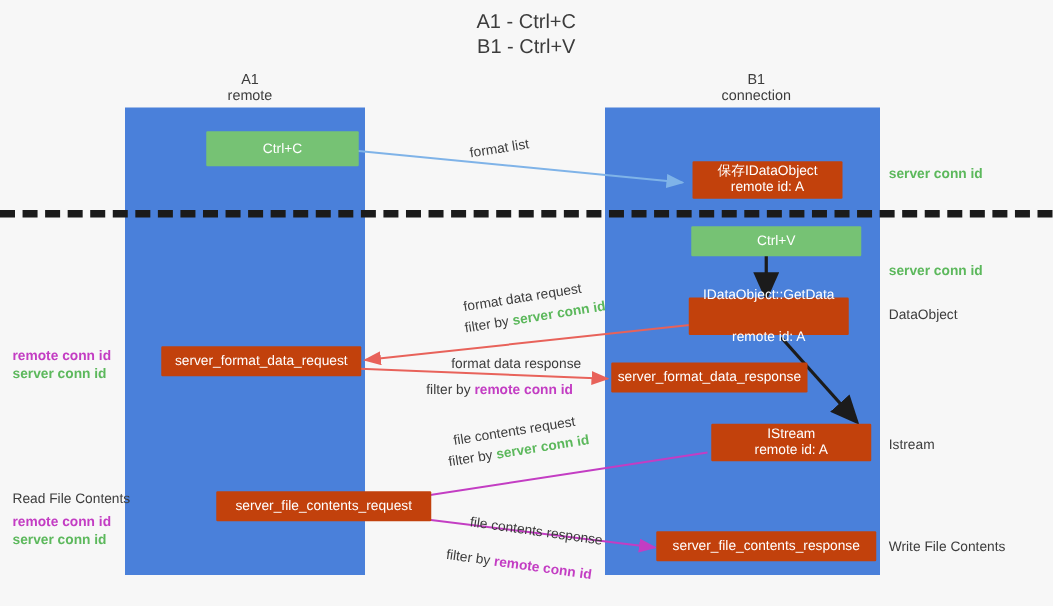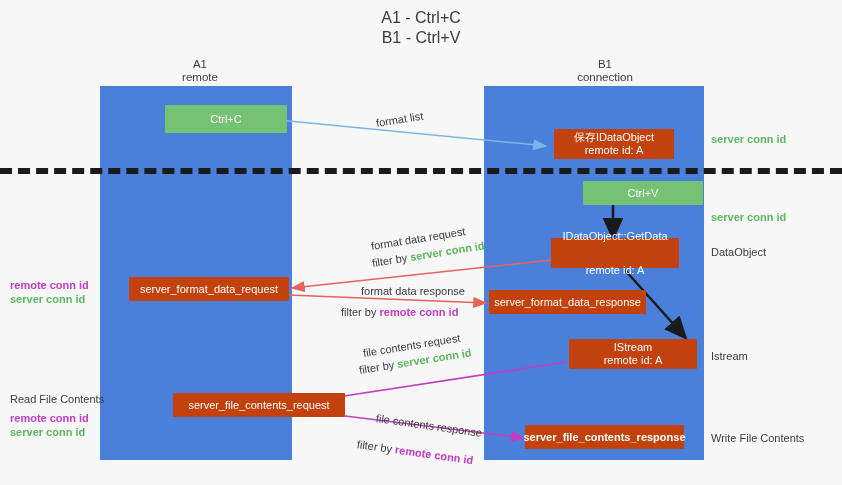--- a/index.html
+++ b/index.html
@@ -158,21 +158,21 @@
 
   <div class="node green" style="left:134px; top:105px; width:122px; height:28px;margin-left:31px;">
     <span>Ctrl+C</span>
   </div>
 
   <div class="node orange" style="left:554px; top:129px; width:120px; height:30px;">
     <span>保存IDataObject</span>
     <span class="l2">remote id: A</span>
   </div>
 
-  <div class="node green" style="left:583px; top:181px; width:120px; height:24px;">
+  <div class="node green" style="left:553px; top:181px; width:136px; height:24px;">
     <span>Ctrl+V</span>
   </div>
 
   <div class="node orange" style="left:551px; top:238px; width:128px; height:30px;gap:21px;">
     <span>IDataObject::GetData</span>
     <span class="l2">remote id: A</span>
   </div>
 
   <div class="node orange" style="left:129px; top:277px; width:160px; height:24px;">
     <span>server_format_data_request</span>
@@ -184,21 +184,21 @@
 
   <div class="node orange" style="left:569px; top:339px; width:128px; height:30px;">
     <span>IStream</span>
     <span class="l2">remote id: A</span>
   </div>
 
   <div class="node orange" style="left:129px; top:393px; width:172px; height:24px;margin-left:44px;">
     <span>server_file_contents_request</span>
   </div>
 
-  <div class="node orange" style="left:525px; top:425px; width:159px; height:24px;font-weight:bold;">
+  <div class="node orange" style="left:525px; top:425px; width:176px; height:24px;">
     <span>server_file_contents_response</span>
   </div>
 
   <div class="edge-label rot-n" style="left:376px; top:116px;">
     <span>format list</span>
   </div>
 
   <div class="edge-label rot-n" style="left:371px; top:239px;">
     <span>format data request</span>
   </div>

